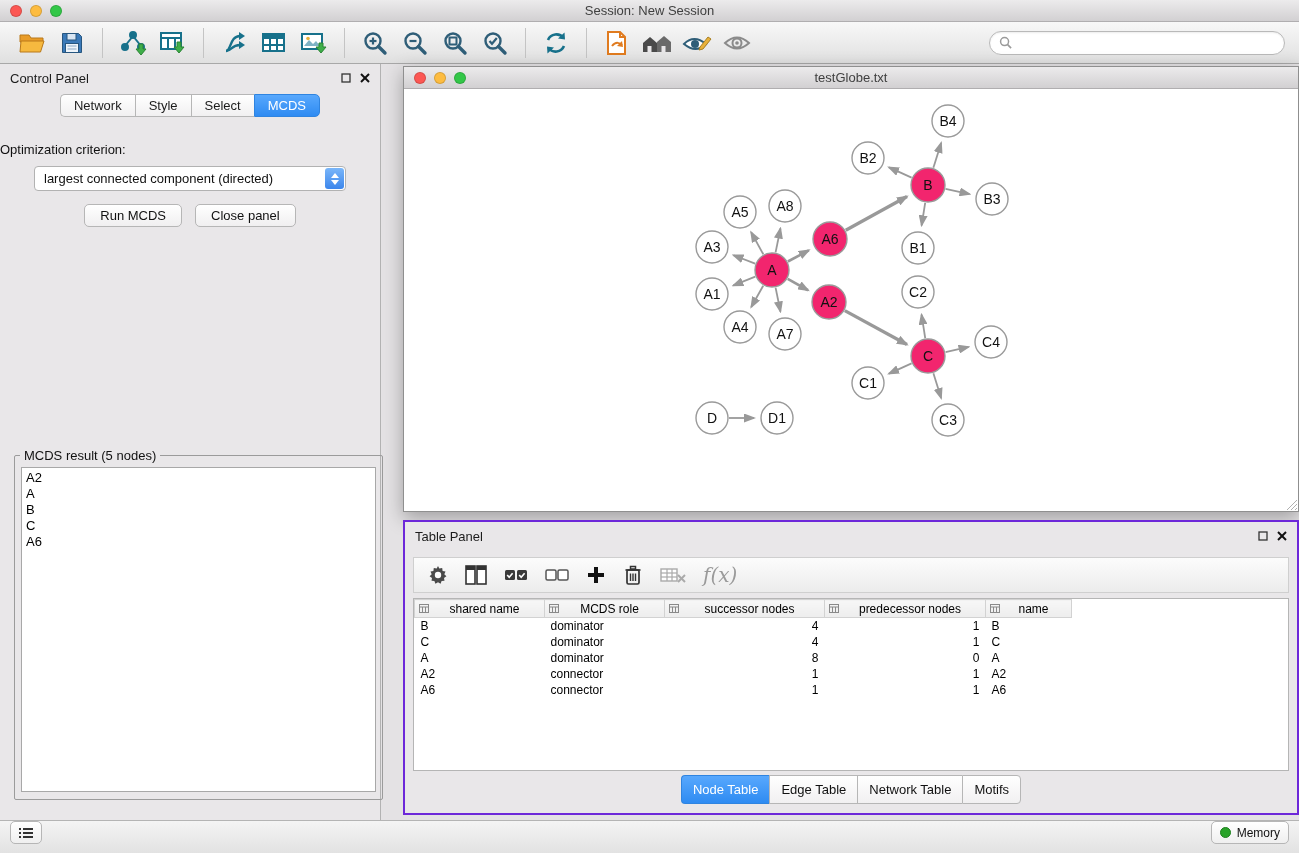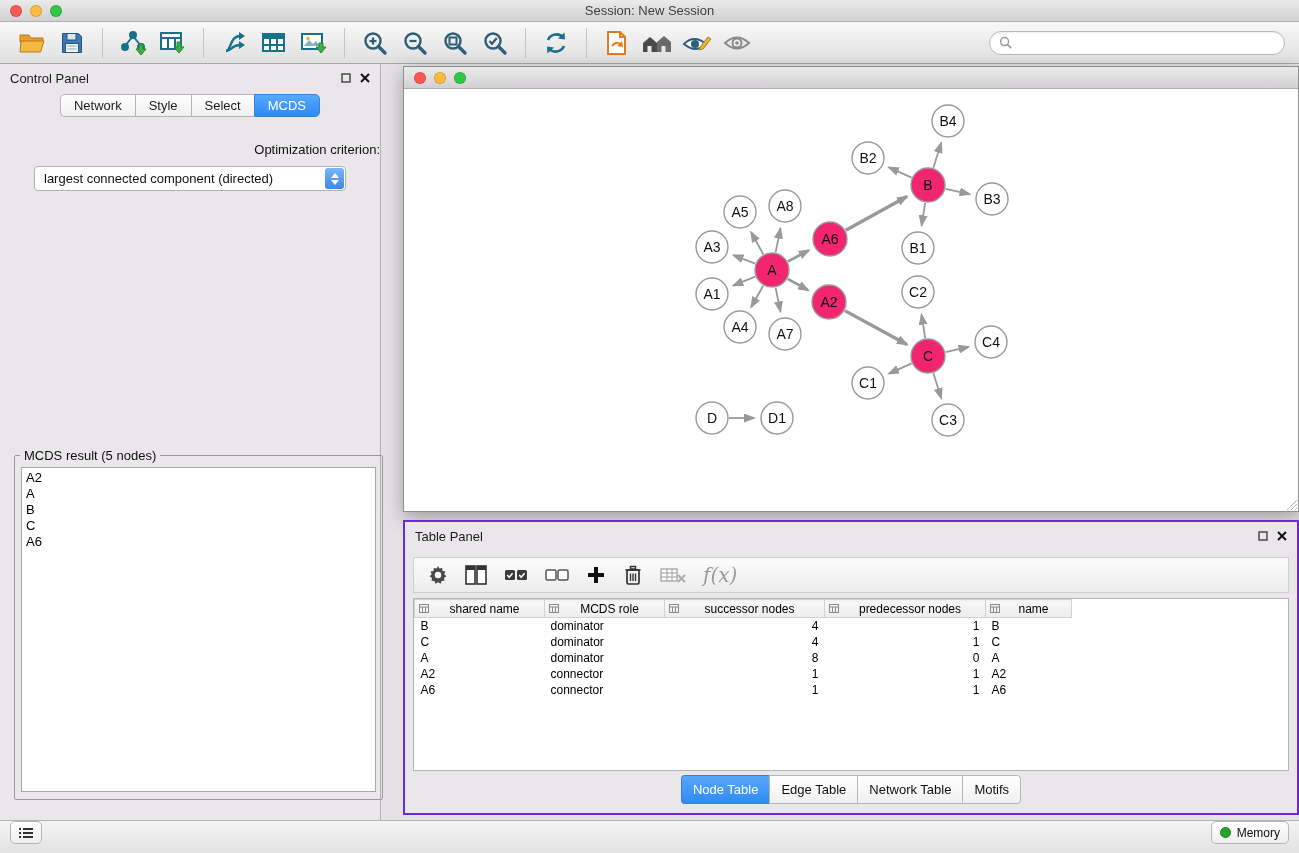--- a/index.html
+++ b/index.html
@@ -53,21 +53,21 @@
   .cp-tabs { display:flex; justify-content:center; margin-top:2px; }
   .cp-tab {
     font-size:13px; padding:3px 13px; color:#1c1c1c;
     background:linear-gradient(#ffffff,#f1f0f1);
     border:1px solid #b6b6b6; border-right:none; cursor:default;
   }
   .cp-tab:first-child { border-radius:5px 0 0 5px; }
   .cp-tab:last-child  { border-right:1px solid #2f84e0; border-radius:0 5px 5px 0; }
   .cp-tab.active { background:linear-gradient(#58a8fd,#2e8bf2); color:#fff; border-color:#2f84e0; }
 
-  .opt-label { text-align:right; margin-top:25px; font-size:13px; color:#111; }
+  .opt-label { text-align:left; margin-top:25px; font-size:13px; color:#111; }
 
   .dropdown {
     width:312px; height:25px; margin:9px auto 0; position:relative;
     background:#fff; border:1px solid #b2b2b2; border-radius:4px;
     display:flex; align-items:center; font-size:13px; color:#111; padding:0 26px 0 9px;
   }
   .dd-stepper {
     position:absolute; right:1px; top:1px; bottom:1px; width:19px; border-radius:3px;
     background:linear-gradient(#7ab6f9,#3c86ec);
     display:flex; flex-direction:column; align-items:center; justify-content:center; gap:2px;
@@ -351,40 +351,45 @@
   <div class="opt-label">Optimization criterion:</div>
 
   <div class="dropdown">
     <span>largest connected component (directed)</span>
     <span class="dd-stepper">
       <span class="tri-up"></span>
         <span class="tri-down"></span>
     </span>
   </div>
 
+  <div class="cp-buttons">
+    <button class="btn">Run MCDS</button>
+    <button class="btn">Close panel</button>
+  </div>
 
   <div class="result-fieldset">
     <span class="result-legend">MCDS result (5 nodes)</span>
     <div class="result-list">
         <div class="result-item">A2</div>
         <div class="result-item">A</div>
         <div class="result-item">B</div>
         <div class="result-item">C</div>
         <div class="result-item">A6</div>
       </div>
   </div>
 </div>
 
 <div class="network-window">
   <div class="nw-titlebar">
     <div class="traffic">
       <span class="dot red"></span>
       <span class="dot yellow"></span>
       <span class="dot green"></span>
     </div>
+    <div class="tb-title">testGlobe.txt</div>
   </div>
   <div class="nw-canvas">
     <svg width="894" height="422" viewBox="0 0 894 422">
       <defs>
         <marker id="arrowhead" markerWidth="12" markerHeight="9" refX="10" refY="4.5" orient="auto" markerUnits="userSpaceOnUse">
           <path d="M0,0 L12,4.5 L0,9 z" fill="#999999"></path>
         </marker>
       </defs>
     <line x1="359.304607827596" y1="165.2396016875177" x2="347.1107788869607" y2="143.13828673261628" stroke="#999999" stroke-width="1.8" marker-end="url(#arrowhead)"></line>
         <line x1="371.5830786372219" y1="163.36022824752303" x2="376.4216217413276" y2="139.53970835038723" stroke="#999999" stroke-width="1.8" marker-end="url(#arrowhead)"></line>

